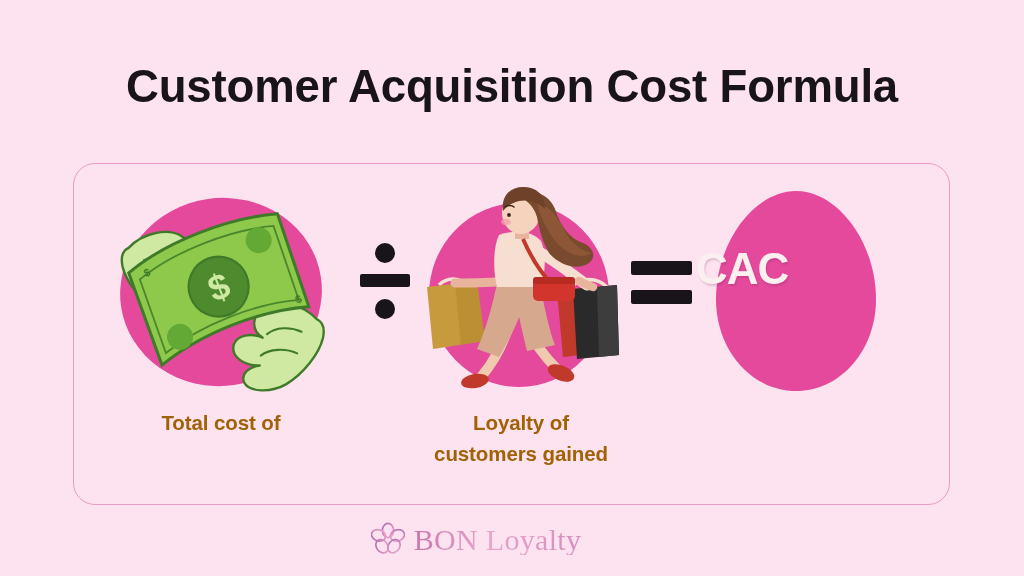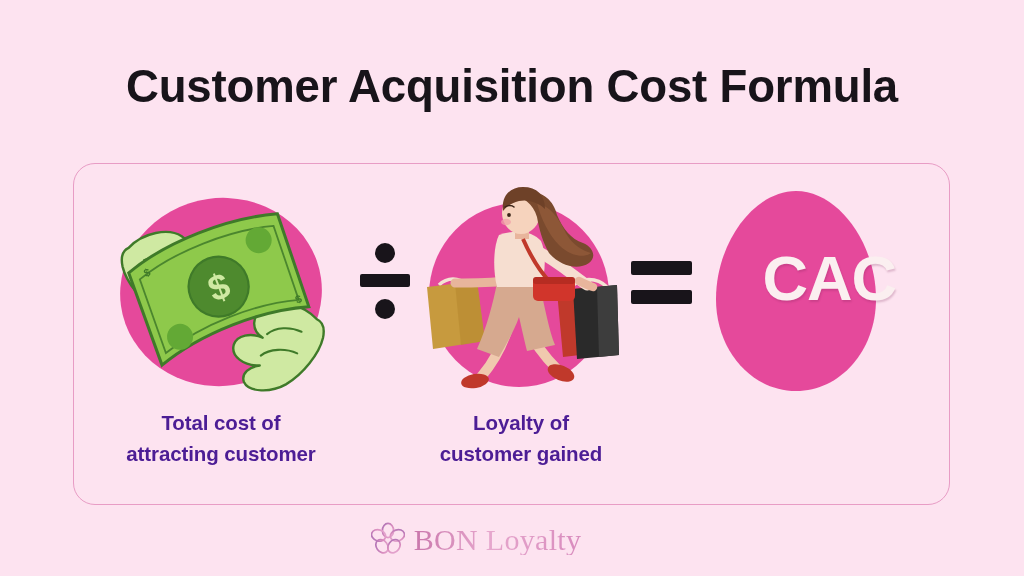--- a/index.html
+++ b/index.html
@@ -83,21 +83,21 @@
   .caption {
     position: absolute;
     left: -15px;
     top: 222px;
     width: 250px;
     text-align: center;
     font-family: "Liberation Sans", sans-serif;
     font-size: 20.5px;
     font-weight: bold;
     line-height: 31px;
-    color: #4c1d95;
+    color: #a16207;
     letter-spacing: -0.1px;
   }
 
   
   .op {
     position: absolute;
     top: 0;
   }
   .op-divide { left: 285px; top: 78px;  width: 60px; height: 80px; }
   .op-equals { left: 558px; top: 94px;  width: 70px; height: 56px; }
@@ -139,23 +139,23 @@
     left: 10px;
     top: 0;
     width: 200px;
     height: 218px;
   }
   .cac-text {
     position: absolute;
     left: 0;
     top: 62px;
     width: 200px;
-    text-align: right;
+    text-align: left;
     font-family: "Liberation Sans", sans-serif;
-    font-size: 63px;
+    font-size: 44px;
     font-weight: bold;
     color: #fbeff0;
     letter-spacing: -1px;
     text-shadow: 1px 2px 2px rgba(120,30,80,0.22);
     line-height: 1;
   }
 
   
   .footer {
     position: absolute;
@@ -221,21 +221,20 @@
             <text x="109" y="114" font-family="'Liberation Sans', sans-serif" font-size="36" font-weight="bold" fill="#cfe9a2" text-anchor="middle">$</text>
             <circle cx="55" cy="134" r="13" fill="#63a935"></circle>
             <circle cx="163" cy="72" r="13" fill="#63a935"></circle>
             <text x="44" y="66" font-family="'Liberation Sans', sans-serif" font-size="11" font-weight="bold" fill="#3f7a29">$</text>
             <text x="176" y="145" font-family="'Liberation Sans', sans-serif" font-size="11" font-weight="bold" fill="#3f7a29">$</text>
           </g>
         </svg>
       </div>
       <div class="caption">
         <span>Total cost of</span><br>
-        <span>attracting customer</span>
       </div>
     </div>
 
     <div class="op op-divide">
       <div class="divide-dot top"></div>
       <div class="op-bar divide-bar"></div>
       <div class="divide-dot bottom"></div>
     </div>
 
     <div class="cell cell-people">
@@ -291,21 +290,21 @@
           <path d="M92 26 C 90 10, 100 2, 112 2 C 126 2, 134 10, 134 24
                    C 128 18, 118 14, 108 16 C 100 18, 95 22, 92 26 Z" fill="#6e4128"></path>
 
           <circle cx="98" cy="30" r="1.9" fill="#3a2418"></circle>
           <path d="M94 22 C 97 20, 101 20, 103 22" fill="none" stroke="#3a2418" stroke-width="1.5" stroke-linecap="round"></path>
           <ellipse cx="95" cy="37" rx="5" ry="3.2" fill="#f0a0a8" opacity="0.75"></ellipse>
         </svg>
       </div>
       <div class="caption">
         <span>Loyalty of</span><br>
-        <span>customer gained</span>
+        <span>customers gained</span>
       </div>
     </div>
 
     <div class="op op-equals">
       <div class="op-bar equals-bar top"></div>
       <div class="op-bar equals-bar bottom"></div>
     </div>
 
     <div class="cell cell-cac">
       <div class="art">

